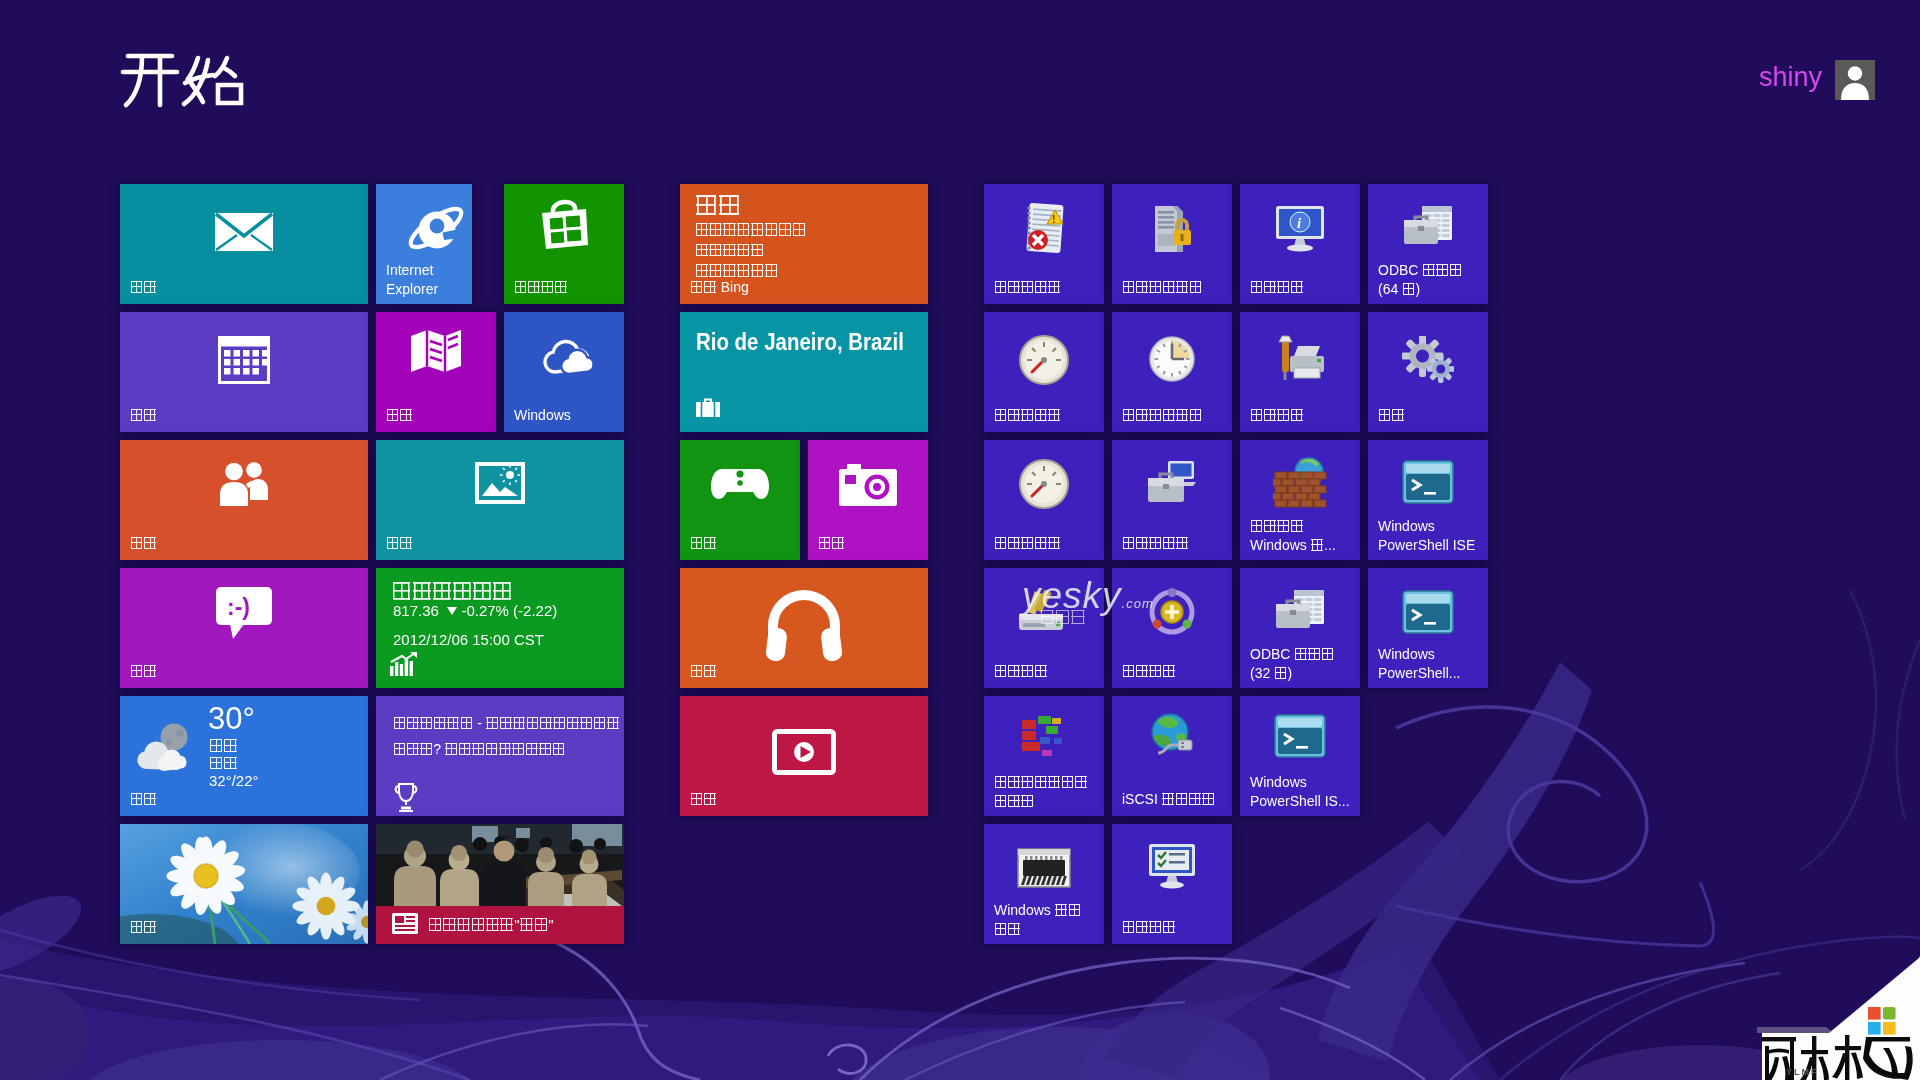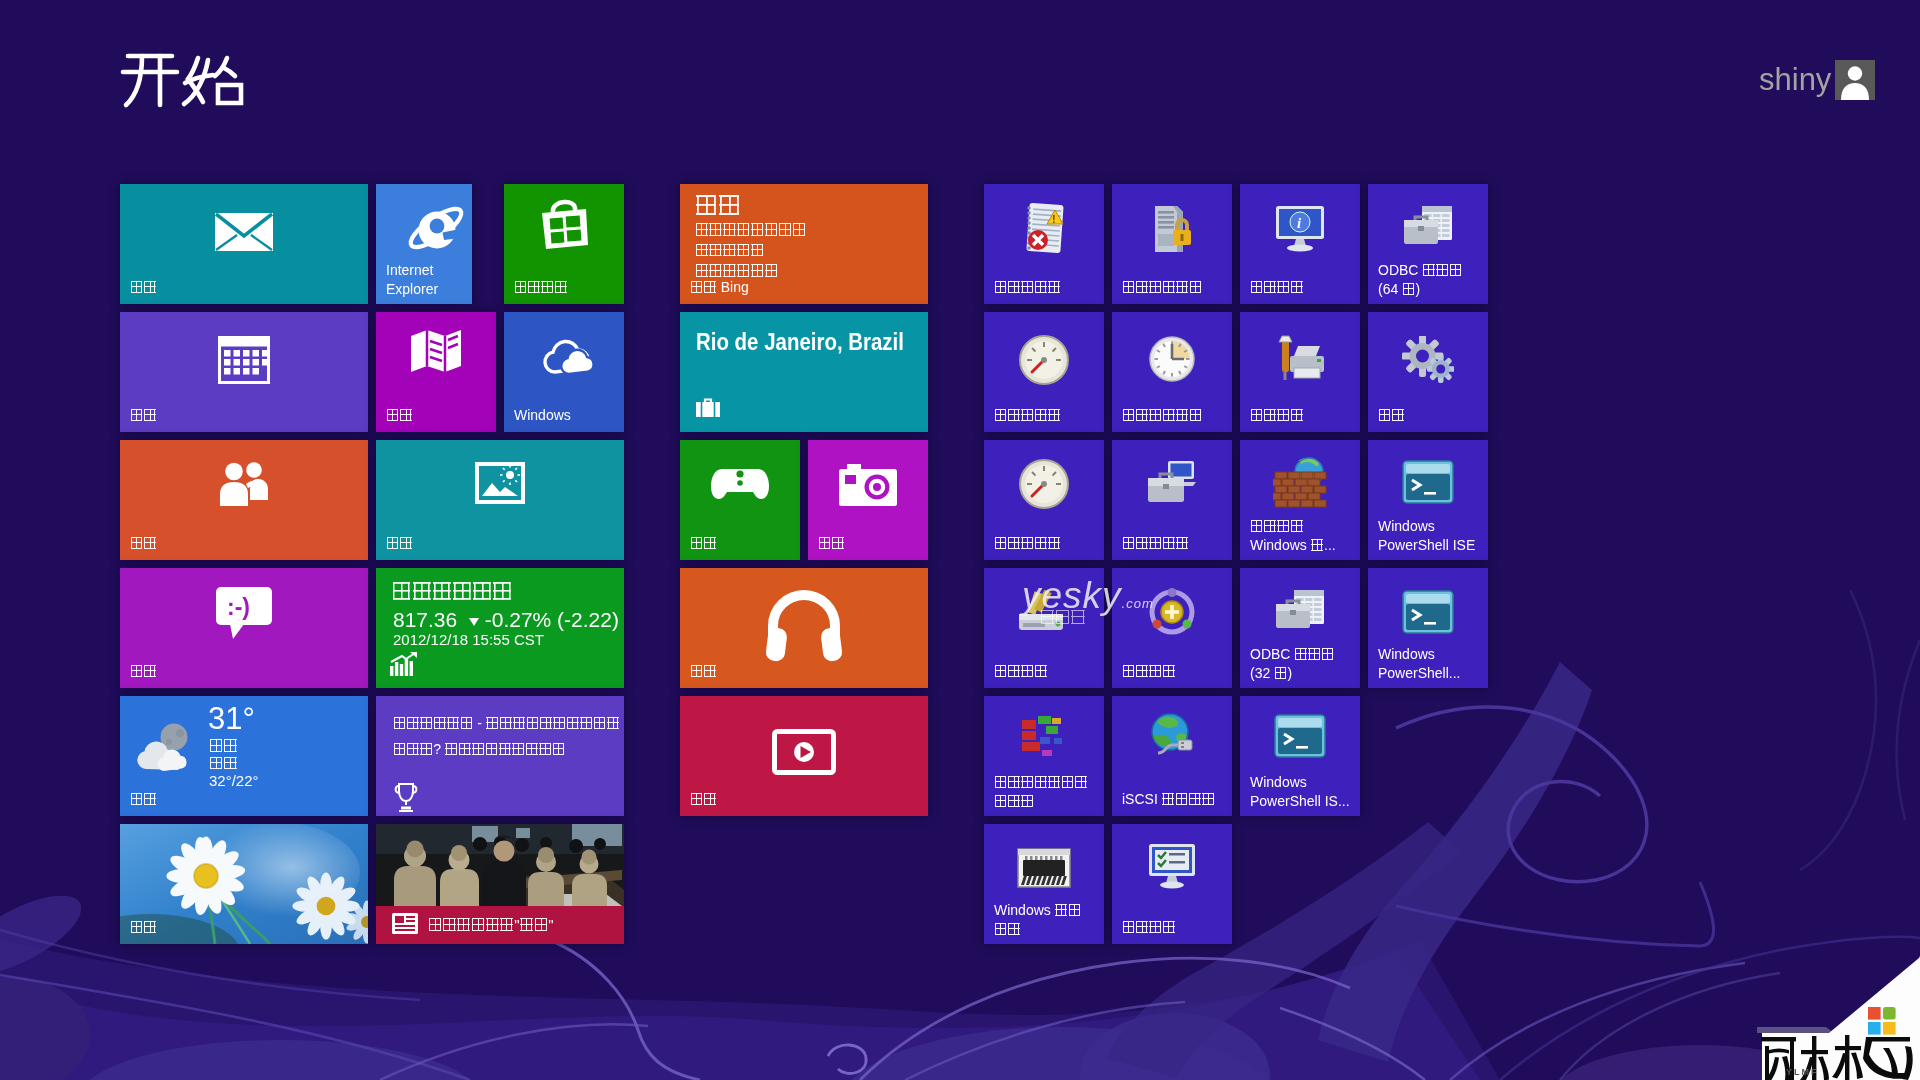--- a/index.html
+++ b/index.html
@@ -58,21 +58,21 @@
 <path d="M22,10 C22,32 18,48 6,59"></path>
 <path d="M40,10 V59"></path>
 <path d="M78,12 C75,21 72,28 68,33 C74,41 79,48 83,56"></path>
 <path d="M88,14 C85,31 77,49 64,58"></path>
 <path d="M65,37 C74,32 84,30 93,29"></path>
 <path d="M107,12 C104,20 100,26 95,30"></path>
 <path d="M104,22 C108,24 112,27 115,30"></path>
 <path d="M98,39 H121 V57 H98 Z"></path>
 </g>
   </svg>
-<div style="position:absolute;left:1759px;top:62px;font-size:31px;color:#a3a3a3">shiny</div>
+<div style="position:absolute;left:1759px;top:62px;font-size:27px;color:#d946ef">shiny</div>
 <svg width="40" height="40" viewBox="0 0 40 40" style="position:absolute;left:1835px;top:60px">
 <rect width="40" height="40" fill="#595959"></rect>
 <circle cx="20" cy="13.5" r="7.2" fill="#fff"></circle>
 <path d="M6,40 C6,28 12,23 20,23 C28,23 34,28 34,40 Z" fill="#fff"></path>
 </svg>
 <svg width="1920" height="1080" style="position:absolute;left:0;top:0">
 <polygon points="1757,1027 1826,1027 1834,1033 1757,1033" fill="#8a8aa2" opacity=".55"></polygon>
 <polygon points="1762,1033 1829,1033 1919,958 1920,956 1920,1080 1762,1080" fill="#fdfdfd"></polygon>
 <g>
 <rect x="1868" y="1007" width="12.6" height="12.6" fill="#e8502f"></rect>
@@ -202,43 +202,43 @@
 <div class="tile" style="left:120px;top:568px;width:248px;height:120px;background:#a119be;">
     <div class="ic" style="left:95px;top:18px"><svg width="58" height="56" viewBox="0 0 58 56">
 <rect x="1" y="1" width="56" height="38" rx="5" fill="#fff"></rect>
 <polygon points="15,38 29,38 18,53" fill="#fff"></polygon>
 <text x="12" y="29" font-family="Liberation Sans" font-weight="bold" font-size="23" fill="#a119be">:-)</text>
 </svg></div>
     <div class="lab"><b class="h"></b><b class="h"></b></div>
   </div>
 <div class="tile" style="left:376px;top:568px;width:248px;height:120px;background:#0a9a20;">
     <div style="position:absolute;left:16px;top:12px;font-size:21px"><b class="h"></b><b class="h"></b><b class="h"></b><b class="h"></b><b class="h"></b><b class="h"></b></div>
-    <div style="position:absolute;left:17px;top:40px;font-size:21px">817.36&nbsp; <span style="display:inline-block;width:0;height:0;border-left:5.5px solid transparent;border-right:5.5px solid transparent;border-top:8px solid #fff;vertical-align:1px"></span> -0.27% (-2.22)</div>
-    <div style="position:absolute;left:17px;top:63px;font-size:15px">2012/12/18 15:55 CST</div>
+    <div style="position:absolute;left:17px;top:34px;font-size:15px">817.36&nbsp; <span style="display:inline-block;width:0;height:0;border-left:5.5px solid transparent;border-right:5.5px solid transparent;border-top:8px solid #fff;vertical-align:1px"></span> -0.27% (-2.22)</div>
+    <div style="position:absolute;left:17px;top:63px;font-size:15px">2012/12/06 15:00 CST</div>
     <div class="ic" style="left:14px;top:84px"><svg width="28" height="24" viewBox="0 0 28 24">
 <g fill="#fff">
           <rect x="0" y="14" width="3.4" height="10"></rect>
           <rect x="4.9" y="10" width="3.4" height="14"></rect>
           <rect x="9.8" y="12" width="3.4" height="12"></rect>
           <rect x="14.7" y="6" width="3.4" height="18"></rect>
           <rect x="19.6" y="9" width="3.4" height="15"></rect>
         </g>
 <path d="M1,10 L12,4 L16,7 L25,1" stroke="#fff" stroke-width="2" fill="none"></path>
 <polygon points="20,0 27,0 27,6" fill="#fff"></polygon>
 </svg></div>
   </div>
 <div class="tile" style="left:120px;top:696px;width:248px;height:120px;background:#2b72db;">
     <div class="ic" style="left:14px;top:27px"><svg width="60" height="50" viewBox="0 0 60 50">
 <circle cx="40" cy="14" r="13.5" fill="#97a0ad"></circle>
 <circle cx="46" cy="10" r="4" fill="#8a94a2"></circle>
         <circle cx="35" cy="19" r="3" fill="#8a94a2"></circle>
 <path d="M12,46 a9,9 0 0 1 -1.5,-17.8 a12,12 0 0 1 23,-2 a8.5,8.5 0 0 1 6.5,8.3 a7,7 0 0 1 4,12.5 z" fill="#e4e8ec"></path>
 <path d="M30,48 a7,7 0 0 1 -1,-13.8 a9,9 0 0 1 17.5,-1.5 a6.5,6.5 0 0 1 1,12.8 z" fill="#f2f4f6"></path>
 </svg></div>
-    <div style="position:absolute;left:88px;top:5px;font-size:31px">31°</div>
+    <div style="position:absolute;left:88px;top:5px;font-size:31px">30°</div>
     <div style="position:absolute;left:89px;top:41px;font-size:15px;line-height:17.5px"><b class="h"></b><b class="h"></b><br><b class="h"></b><b class="h"></b><br>32°/22°</div>
     <div class="lab"><b class="h"></b><b class="h"></b></div>
   </div>
 <div class="tile" style="left:376px;top:696px;width:248px;height:120px;background:#5b3cc2;">
     <div class="tight" style="position:absolute;left:17px;top:14px;font-size:14px;line-height:26px;white-space:nowrap"><b class="h"></b><b class="h"></b><b class="h"></b><b class="h"></b><b class="h"></b><b class="h"></b> - <b class="h"></b><b class="h"></b><b class="h"></b><b class="h"></b><b class="h"></b><b class="h"></b><b class="h"></b><b class="h"></b><b class="h"></b><b class="h"></b><br><b class="h"></b><b class="h"></b><b class="h"></b>? <b class="h"></b><b class="h"></b><b class="h"></b><b class="h"></b><b class="h"></b><b class="h"></b><b class="h"></b><b class="h"></b><b class="h"></b></div>
     <div class="ic" style="left:17px;top:86px"><svg width="26" height="30" viewBox="0 0 26 30">
 <g fill="none" stroke="#fff" stroke-width="2">
 <path d="M6,2 H20 V9 C20,15 17,19 13,19 C9,19 6,15 6,9 Z"></path>
 <path d="M6,4 C2,4 1,10 6,11 M20,4 C24,4 25,10 20,11"></path>
 <path d="M13,19 V23"></path>

